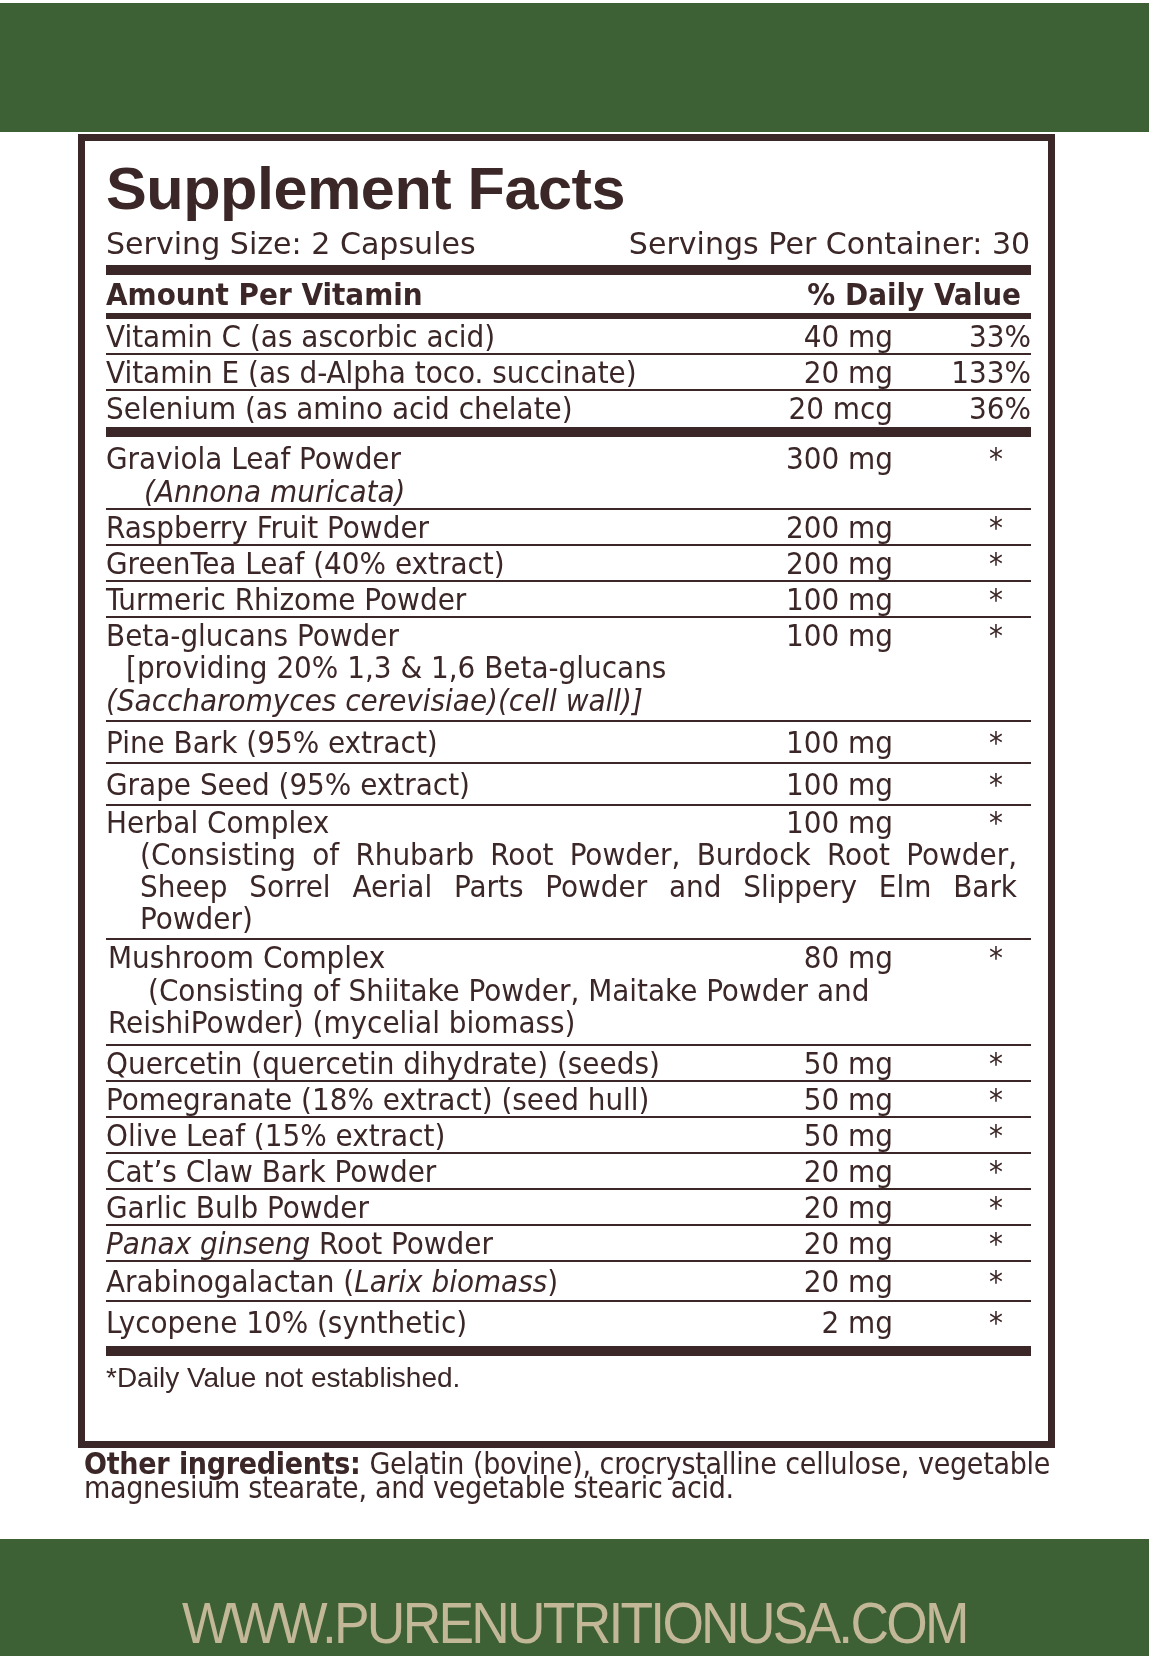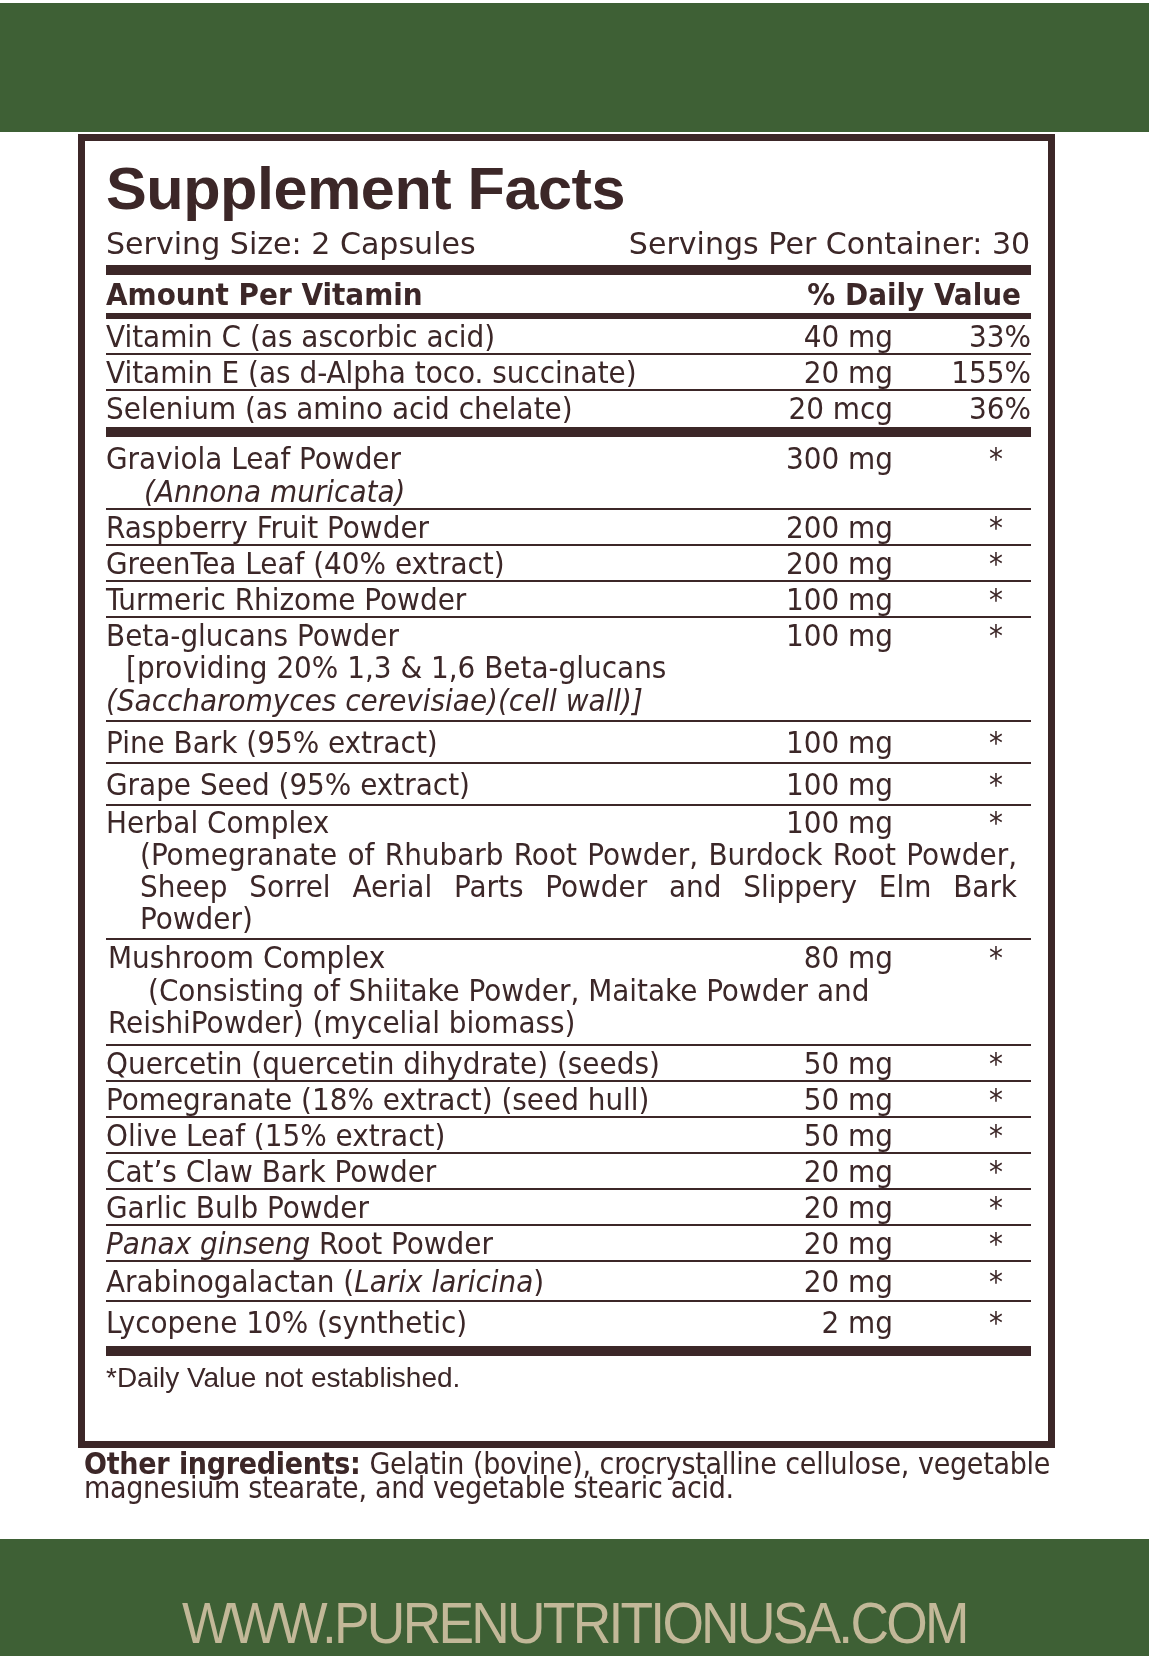--- a/index.html
+++ b/index.html
@@ -48,21 +48,21 @@
 
     <div class="row">
         <span class="name">Vitamin C (as ascorbic acid)</span>
         <span class="amt">40 mg</span>
         <span class="dv">33%</span>
       </div>
     <div class="rule-thin"></div>
     <div class="row">
         <span class="name">Vitamin E (as d-Alpha toco. succinate)</span>
         <span class="amt">20 mg</span>
-        <span class="dv">155%</span>
+        <span class="dv">133%</span>
       </div>
     <div class="rule-thin"></div>
     <div class="row">
         <span class="name">Selenium (as amino acid chelate)</span>
         <span class="amt">20 mcg</span>
         <span class="dv">36%</span>
       </div>
     <div class="rule-thick" style="margin-top:2px;margin-bottom:4px"></div>
 
     <div class="row">
@@ -112,21 +112,21 @@
         <span class="amt">100 mg</span>
         <span class="star">*</span>
       </div>
     <div class="rule-thin"></div>
 
     <div class="row" style="line-height:32px">
         <span class="name">Herbal Complex</span>
         <span class="amt">100 mg</span>
         <span class="star">*</span>
       </div>
-    <div class="sub just" style="line-height:32px">(Pomegranate of Rhubarb Root Powder, Burdock Root Powder, Sheep Sorrel Aerial Parts Powder and Slippery  Elm Bark Powder)</div>
+    <div class="sub just" style="line-height:32px">(Consisting of Rhubarb Root Powder, Burdock Root Powder, Sheep Sorrel Aerial Parts Powder and Slippery  Elm Bark Powder)</div>
     <div class="rule-thin" style="margin-top:4px"></div>
 
     <div class="row" style="line-height:34px;padding-left:2px">
         <span class="name">Mushroom Complex</span>
         <span class="amt">80 mg</span>
         <span class="star">*</span>
       </div>
     <div class="sub" style="padding-left:42px;line-height:32px;white-space:nowrap">(Consisting of Shiitake Powder, Maitake Powder and</div>
     <div class="sub" style="padding-left:2px;line-height:32px">ReishiPowder) (mycelial biomass)</div>
     <div class="rule-thin" style="margin-top:6px"></div>
@@ -161,21 +161,21 @@
         <span class="star">*</span>
       </div>
     <div class="rule-thin"></div>
     <div class="row">
         <span class="name"><span class="it">Panax ginseng</span><span> Root Powder</span></span>
         <span class="amt">20 mg</span>
         <span class="star">*</span>
       </div>
     <div class="rule-thin"></div>
     <div class="row" style="line-height:38px">
-        <span class="name"><span>Arabinogalactan (</span><span class="it">Larix laricina</span><span>)</span></span>
+        <span class="name"><span>Arabinogalactan (</span><span class="it">Larix biomass</span><span>)</span></span>
         <span class="amt">20 mg</span>
         <span class="star">*</span>
       </div>
     <div class="rule-thin"></div>
     <div class="row" style="line-height:40px">
         <span class="name">Lycopene 10% (synthetic)</span>
         <span class="amt">2 mg</span>
         <span class="star">*</span>
       </div>
     <div class="rule-thick"></div>

